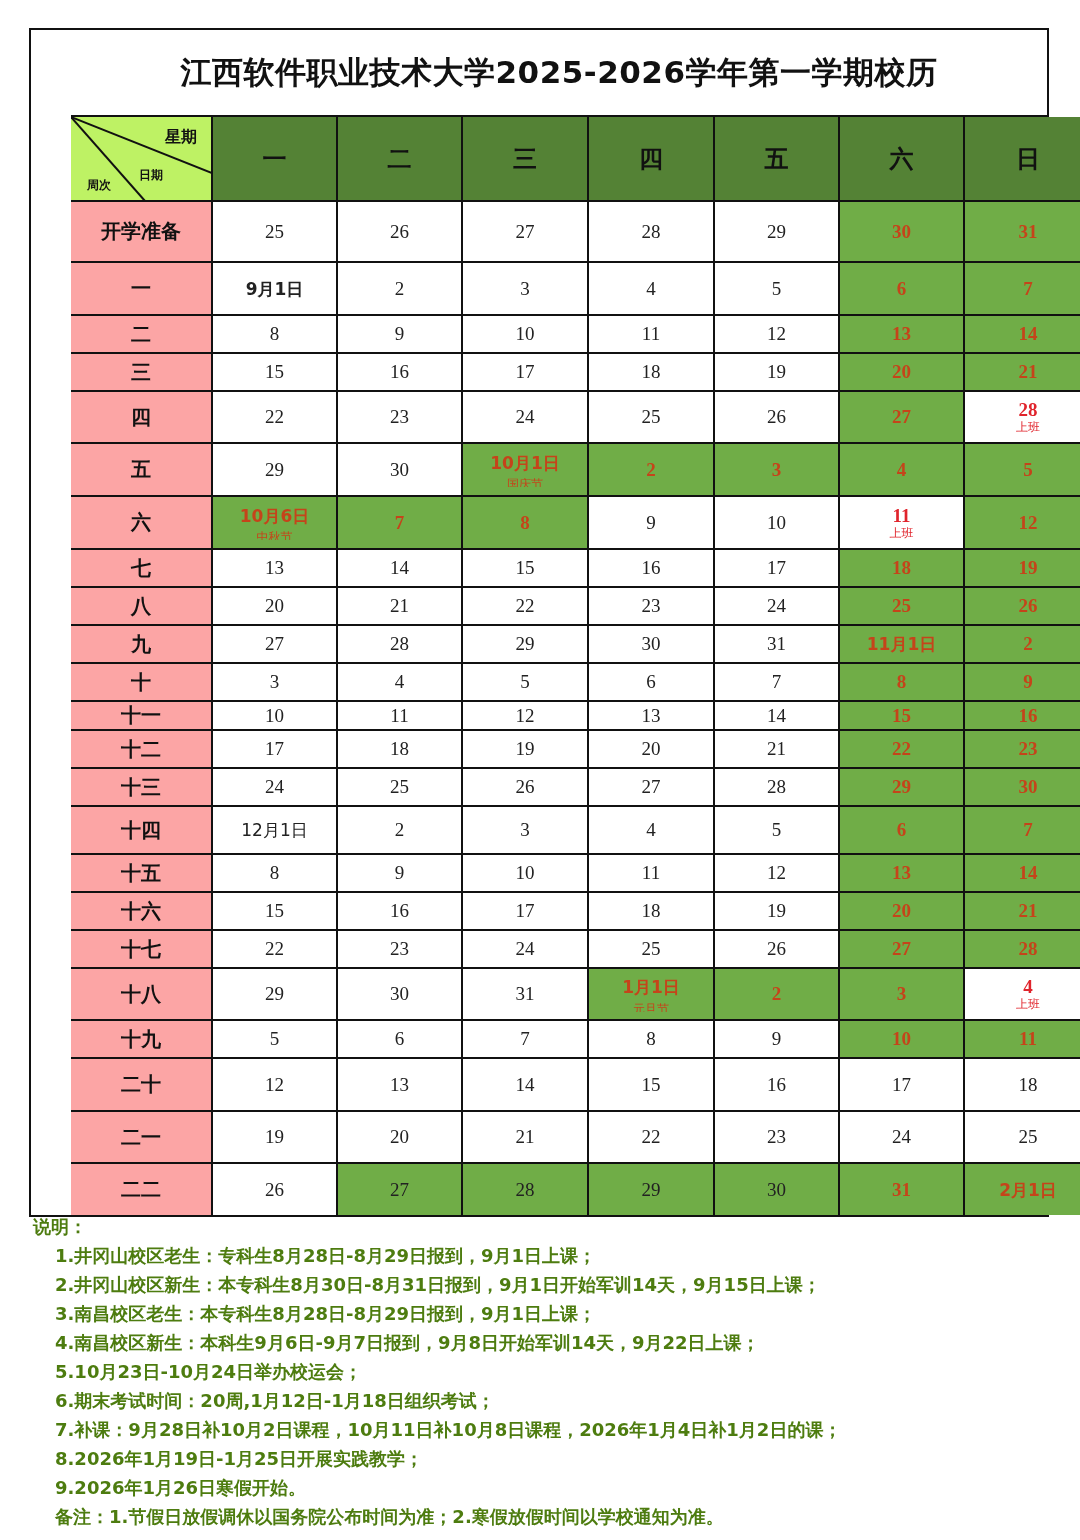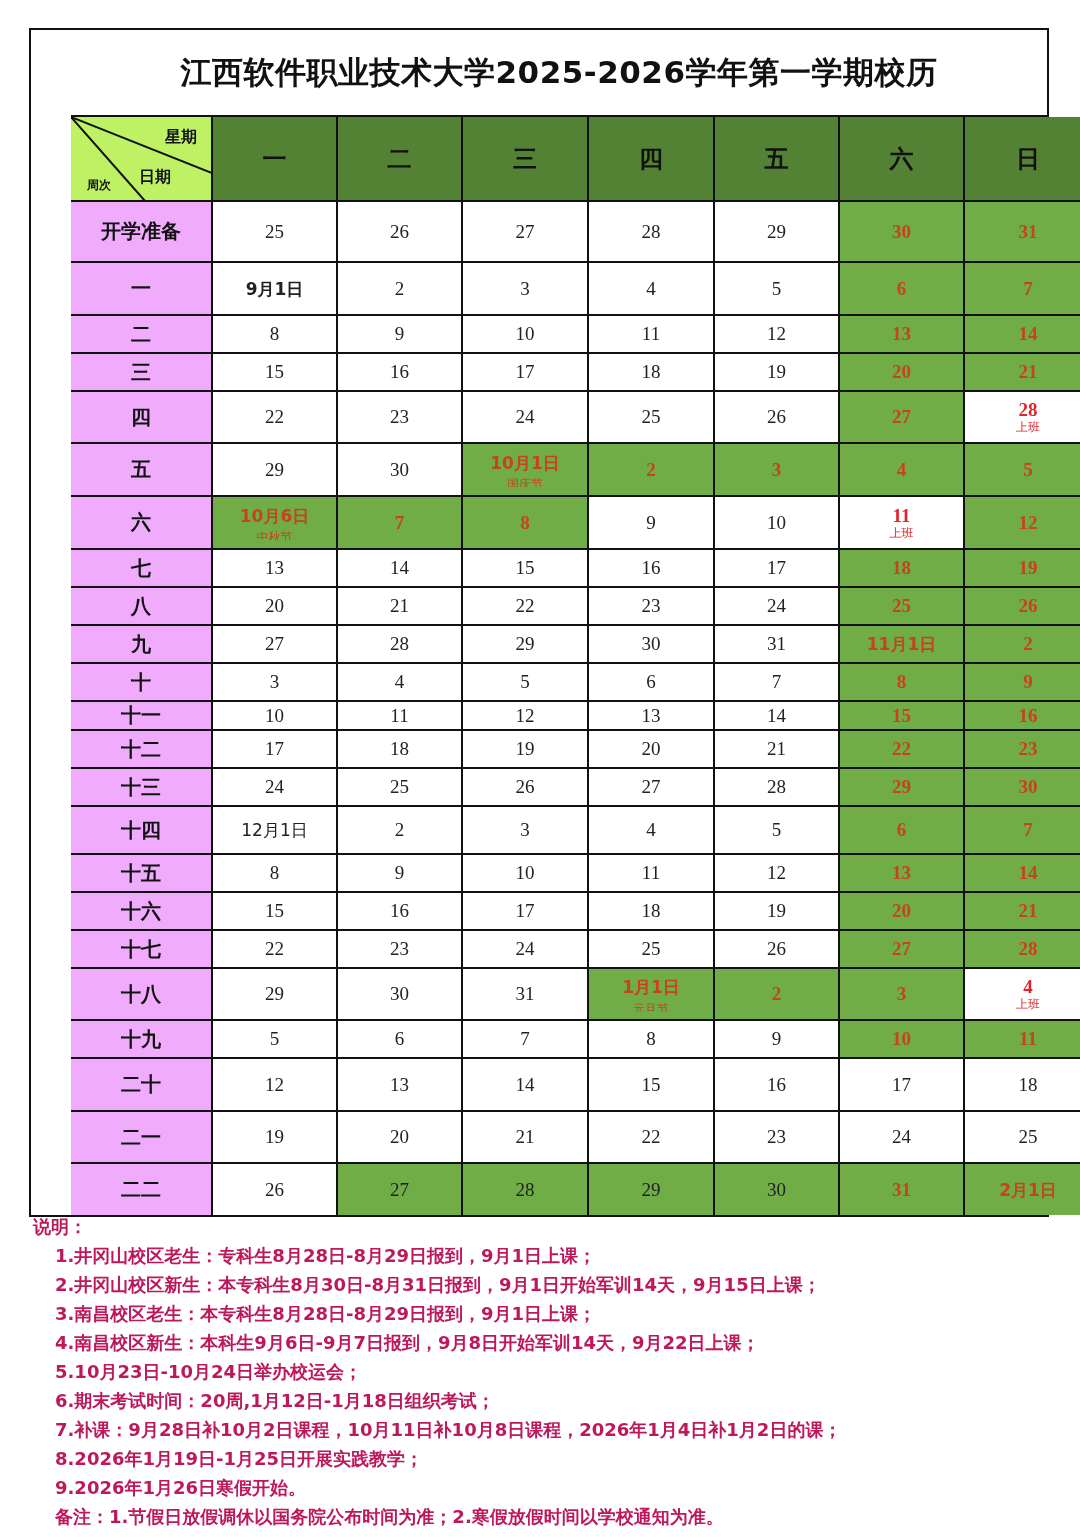--- a/index.html
+++ b/index.html
@@ -9,33 +9,33 @@
            font-size:31px; font-weight:bold; color:#111; letter-spacing:0.5px; }
   table { border-collapse:collapse; width:100%; table-layout:fixed; }
   td, th { border:2px solid #111; text-align:center; vertical-align:middle; padding:0; box-sizing:border-box; }
   tr > *:first-child { border-left:none; }
   tr > *:last-child { border-right:none; }
   tbody tr:last-child td { border-bottom:none; }
   thead th { border-top:none; background:#548235; height:84px; font-size:24px; font-weight:bold; color:#111; }
   th.corner { position:relative; background:#bef264; }
   th.corner svg { position:absolute; left:0; top:0; }
   .c-week { position:absolute; left:16px; bottom:6px; font-size:12px; font-weight:bold; }
-  .c-date { position:absolute; left:68px; top:50px; font-size:16px; font-weight:bold;text-align:right; }
+  .c-date { position:absolute; left:68px; top:50px; font-size:12px; font-weight:bold;text-align:right; }
   .c-day { position:absolute; right:14px; top:10px; font-size:16px; font-weight:bold; }
-  td.wk { font-size:20px; font-weight:bold; color:#111; background:#f0abfc; }
+  td.wk { font-size:20px; font-weight:bold; color:#111; background:#fca5a5; }
   td.d { font-family:"Liberation Serif", serif; font-size:19px; color:#222; background:#fff; line-height:1.15; }
   td.d.green { background:#70ad47; }
   td.d.hol { color:#c5441a; font-weight:bold; }
   td.d.work { color:#e0242c; font-weight:bold; background:#fff; }
   td.d.bold { font-weight:bold; }
   td.d .sub { display:block; font-family:"DejaVu Sans", sans-serif; font-size:12px; font-weight:normal; }
   td.d .sub.clip { height:14px; overflow:hidden; line-height:22px; }
   td.d .main-cn { font-family:"DejaVu Sans", sans-serif; font-size:17px; }
   #notes { position:absolute; left:33px; top:1212px; width:1040px; font-family:"DejaVu Sans", sans-serif; font-weight:bold;
-           font-size:18px; color:#be185d; line-height:29px; }
+           font-size:18px; color:#4d7c0f; line-height:29px; }
   #notes .head { margin-left:0; }
   #notes .item { margin-left:22px; white-space:nowrap; }
 </style>
 </head>
 <body>
 
 <div id="cal">
   <div id="title">江西软件职业技术大学2025-2026学年第一学期校历</div>
   <table>
     <colgroup>

